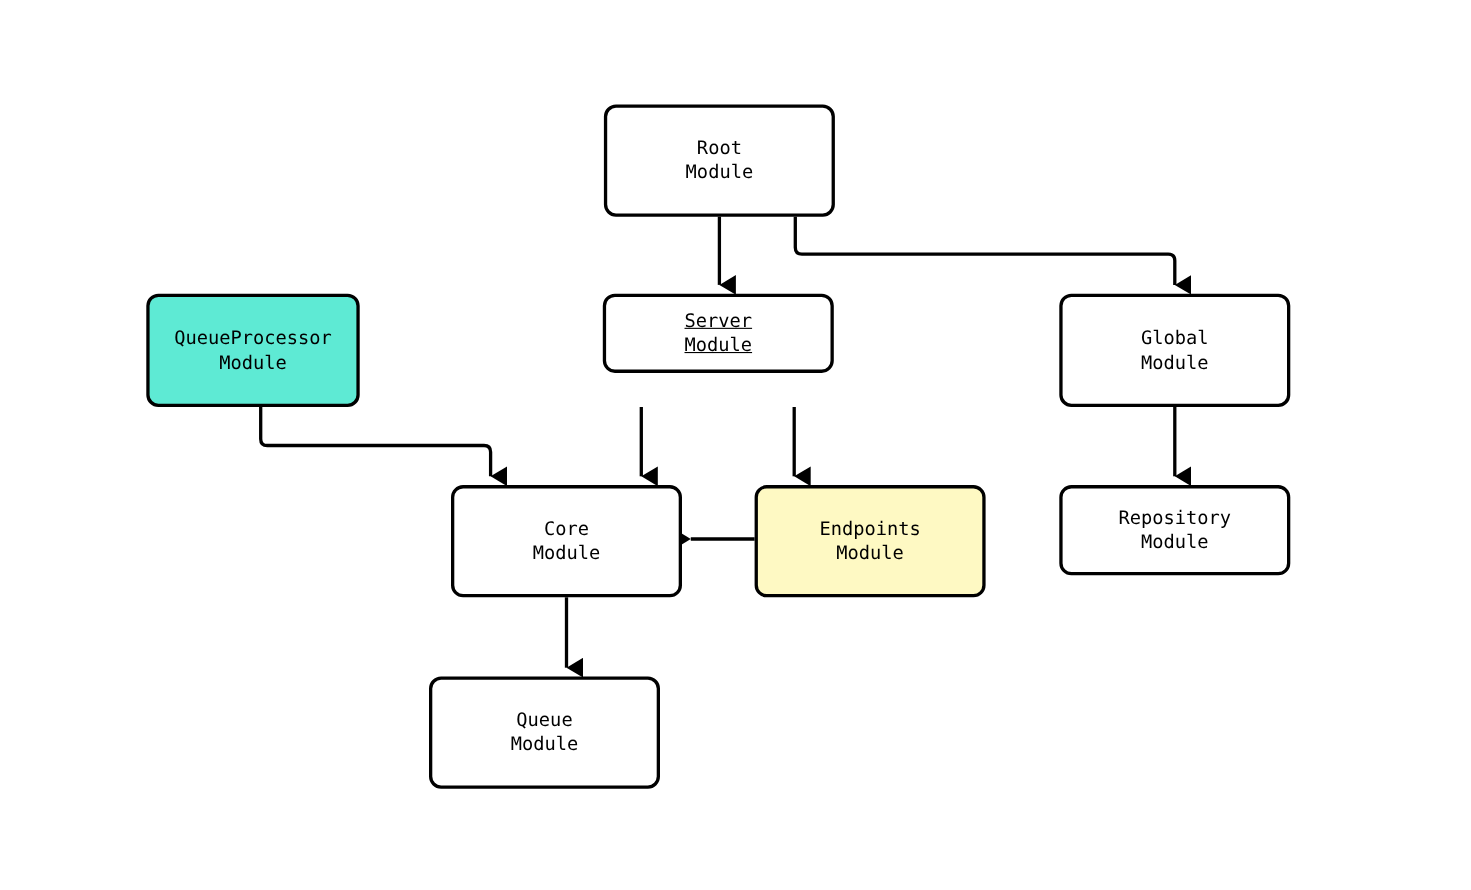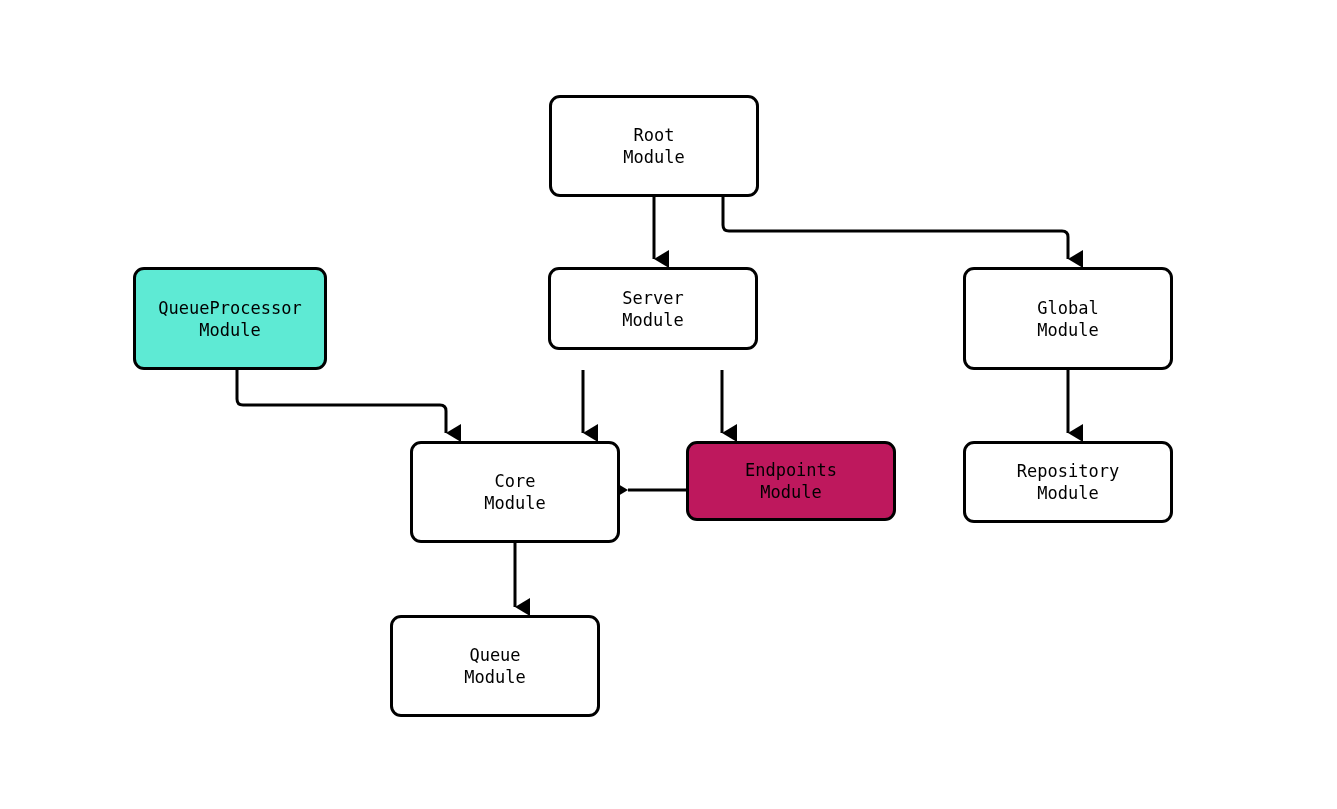--- a/index.html
+++ b/index.html
@@ -73,36 +73,36 @@
   <div class="node" style="left: 549px; top: 95px; width: 210px; height: 102px; border-color: rgb(0, 0, 0); background: rgb(255, 255, 255);">
     <span class="node-line">Root</span>
     <span class="node-line">Module</span>
   </div>
 
   <div class="node" style="left: 133px; top: 267px; width: 194px; height: 103px; border-color: rgb(0, 0, 0); background: #5eead4;">
     <span class="node-line">QueueProcessor</span>
     <span class="node-line">Module</span>
   </div>
 
-  <div class="node" style="left: 548px; top: 267px; width: 210px; height: 83px; border-color: rgb(0, 0, 0); background: rgb(255, 255, 255);">
+  <div class="node" style="left: 548px; top: 267px; width: 210px; height: 72px; border-color: rgb(0, 0, 0); background: rgb(255, 255, 255); text-decoration: underline;">
     <span class="node-line">Server</span>
     <span class="node-line">Module</span>
   </div>
 
   <div class="node" style="left: 963px; top: 267px; width: 210px; height: 103px; border-color: rgb(0, 0, 0); background: rgb(255, 255, 255);">
     <span class="node-line">Global</span>
     <span class="node-line">Module</span>
   </div>
 
   <div class="node" style="left: 410px; top: 441px; width: 210px; height: 102px; border-color: rgb(0, 0, 0); background: rgb(255, 255, 255);">
     <span class="node-line">Core</span>
     <span class="node-line">Module</span>
   </div>
 
-  <div class="node" style="left: 686px; top: 441px; width: 210px; height: 80px; border-color: rgb(0, 0, 0); background: #be185d;">
+  <div class="node" style="left: 686px; top: 441px; width: 210px; height: 102px; border-color: rgb(0, 0, 0); background: #fef9c3;">
     <span class="node-line">Endpoints</span>
     <span class="node-line">Module</span>
   </div>
 
   <div class="node" style="left: 963px; top: 441px; width: 210px; height: 82px; border-color: rgb(0, 0, 0); background: rgb(255, 255, 255);">
     <span class="node-line">Repository</span>
     <span class="node-line">Module</span>
   </div>
 
   <div class="node" style="left: 390px; top: 615px; width: 210px; height: 102px; border-color: rgb(0, 0, 0); background: rgb(255, 255, 255);">

